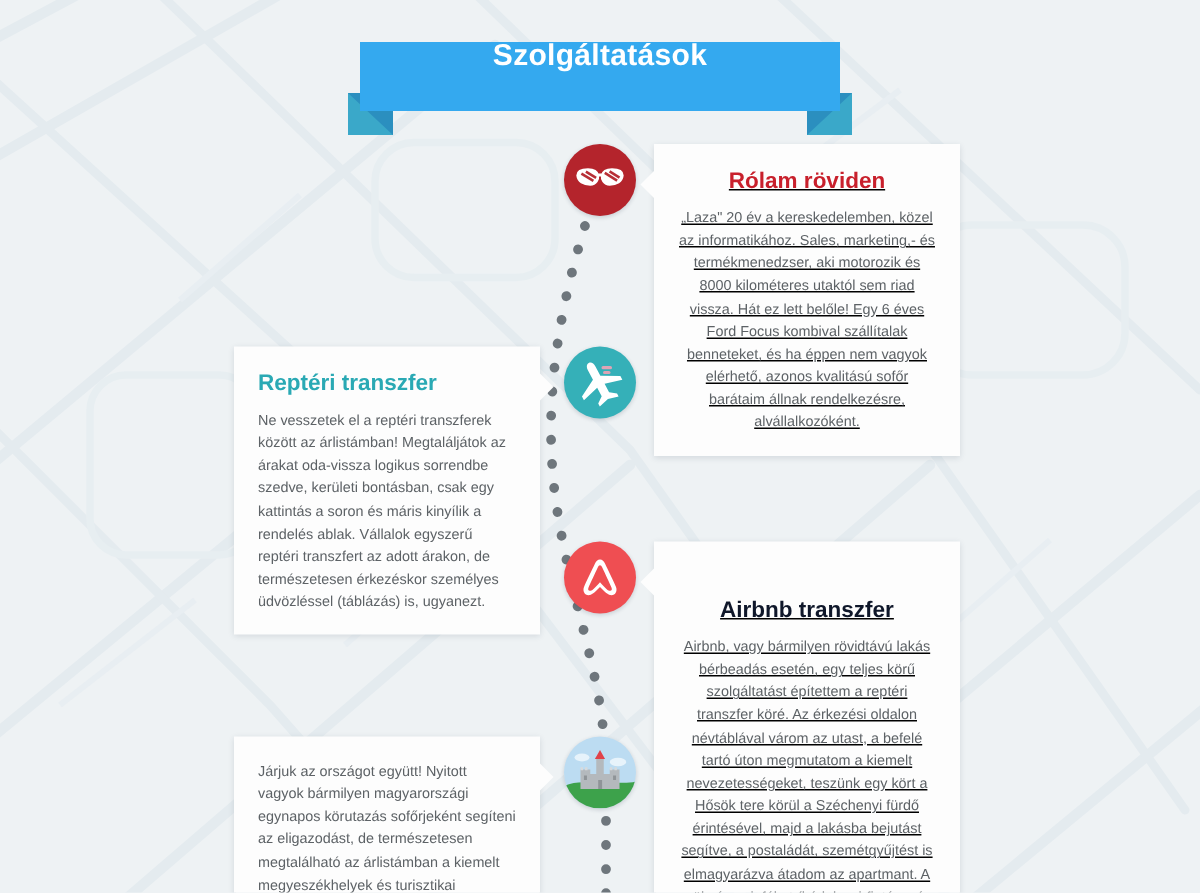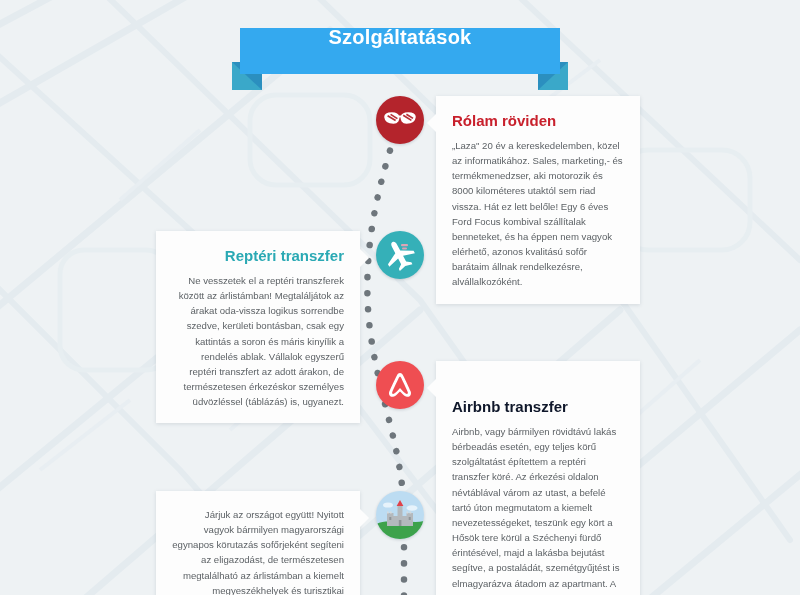--- a/index.html
+++ b/index.html
@@ -95,28 +95,29 @@
     line-height: 1.58;
     color: #5d6266;
     margin: 0;
   }
 
   
   .card.right {
     left: 436px;
     width: 204px;
     padding: 16px 16px 14px 16px;
-    text-align: left;
+    text-align: center;
+    text-decoration: underline;
   }
   
   .card.left {
     left: 156px;
     width: 204px;
     padding: 16px 16px 14px 16px;
-    text-align: right;
+    text-align: left;
   }
 
   #card-about    { top: 96px;  }
   #card-airport  { top: 231px; }
   #card-airbnb   { top: 361px; }
   #card-domestic { top: 491px; }
 
   
   .notch {
     position: absolute;

